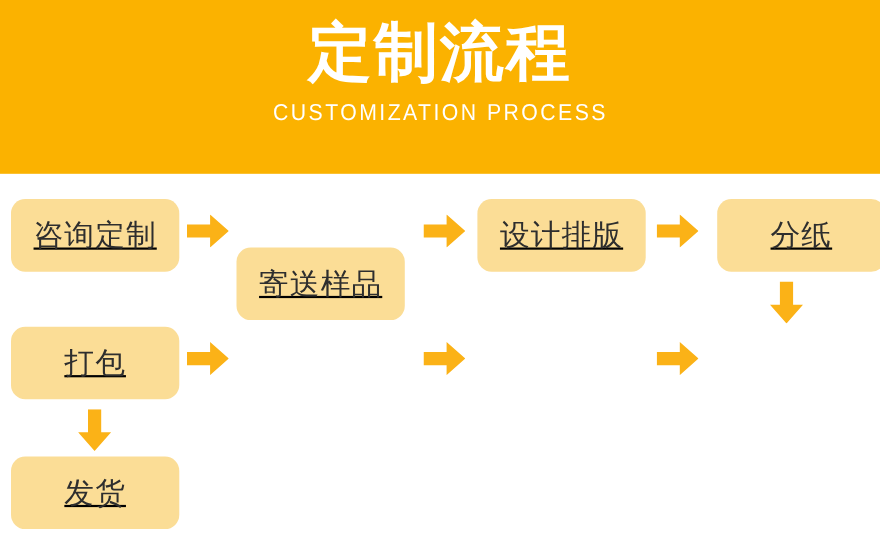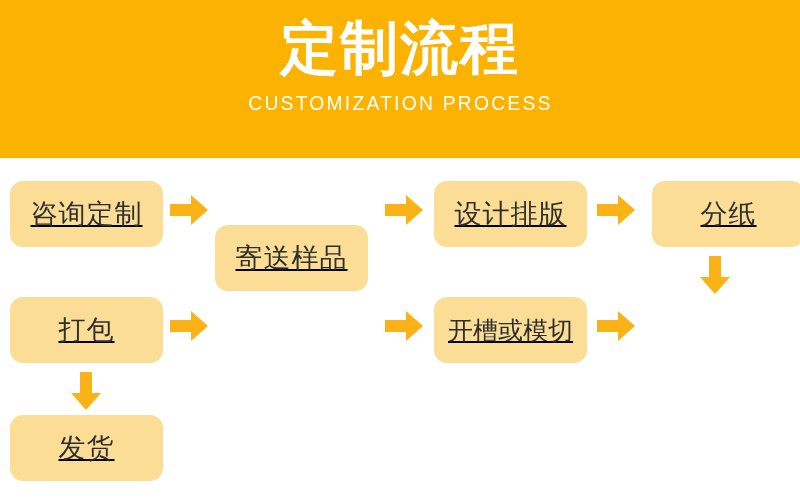--- a/index.html
+++ b/index.html
@@ -168,23 +168,20 @@
       </svg>
     </div>
 
 
     <div class="arrow-right" style="left:385px; top:153px;">
       <svg viewBox="0 0 38 30" xmlns="http://www.w3.org/2000/svg">
         <path d="M0,9 L21,9 L21,0 L38,15 L21,30 L21,21 L0,21 Z" fill="#fbb217"></path>
       </svg>
     </div>
 
-    <div class="node narrow-text" style="left:434px; top:139px;">
-      <span class="node-label">开槽或模切</span>
-    </div>
 
     <div class="arrow-right" style="left:597px; top:153px;">
       <svg viewBox="0 0 38 30" xmlns="http://www.w3.org/2000/svg">
         <path d="M0,9 L21,9 L21,0 L38,15 L21,30 L21,21 L0,21 Z" fill="#fbb217"></path>
       </svg>
     </div>
 
 
     <div class="arrow-down" style="left:71px; top:214px;">
       <svg viewBox="0 0 30 38" xmlns="http://www.w3.org/2000/svg">

